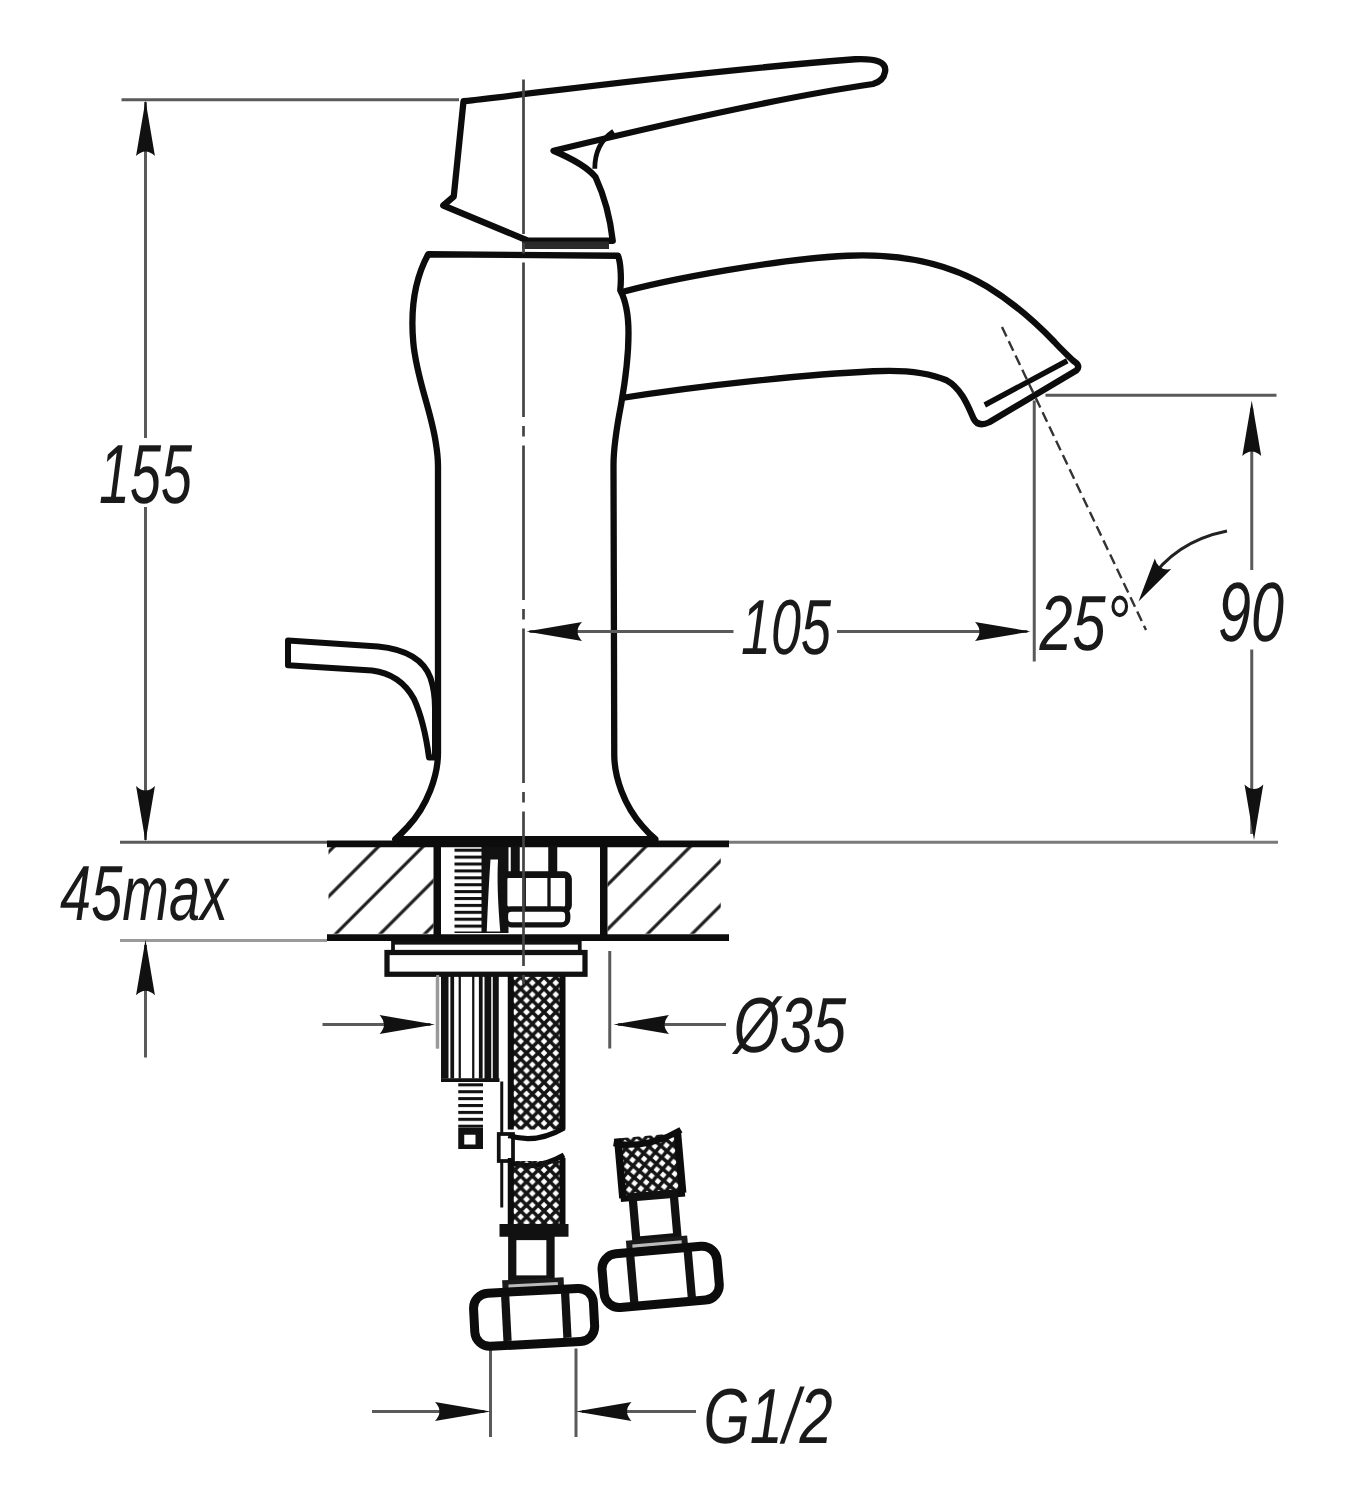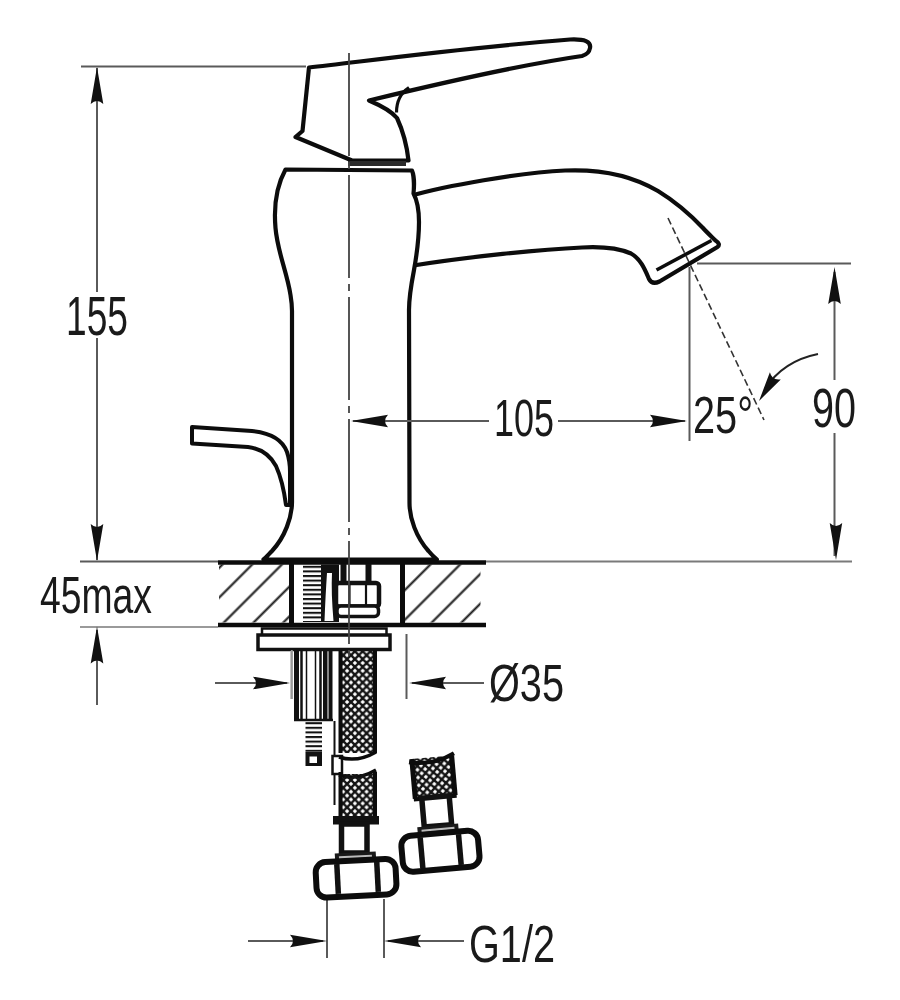--- a/index.html
+++ b/index.html
@@ -1,16 +1,16 @@
 <!DOCTYPE html>
 <html><head>
 <meta charset="utf-8">
 <style>
 html,body{margin:0;padding:0;background:#fff;}
-#page{width:900px;height:1000px;position:relative;overflow:hidden;background:#f9a8d4;}
+#page{width:900px;height:1000px;position:relative;overflow:hidden;background:#f9a8d4;font-style:italic;}
 text{font-family:"Liberation Sans",sans-serif;fill:#1a1a1a;}
 </style>
 </head>
 <body>
 <div id="page">
 <svg width="900" height="1000" viewBox="0 0 900 1000" xmlns="http://www.w3.org/2000/svg">
 <defs>
 <pattern id="hatch" width="21" height="21" patternUnits="userSpaceOnUse" patternTransform="rotate(45)">
   <line x1="10.5" y1="-2" x2="10.5" y2="23" stroke="#1a1a1a" stroke-width="2.1"></line>
 </pattern>

